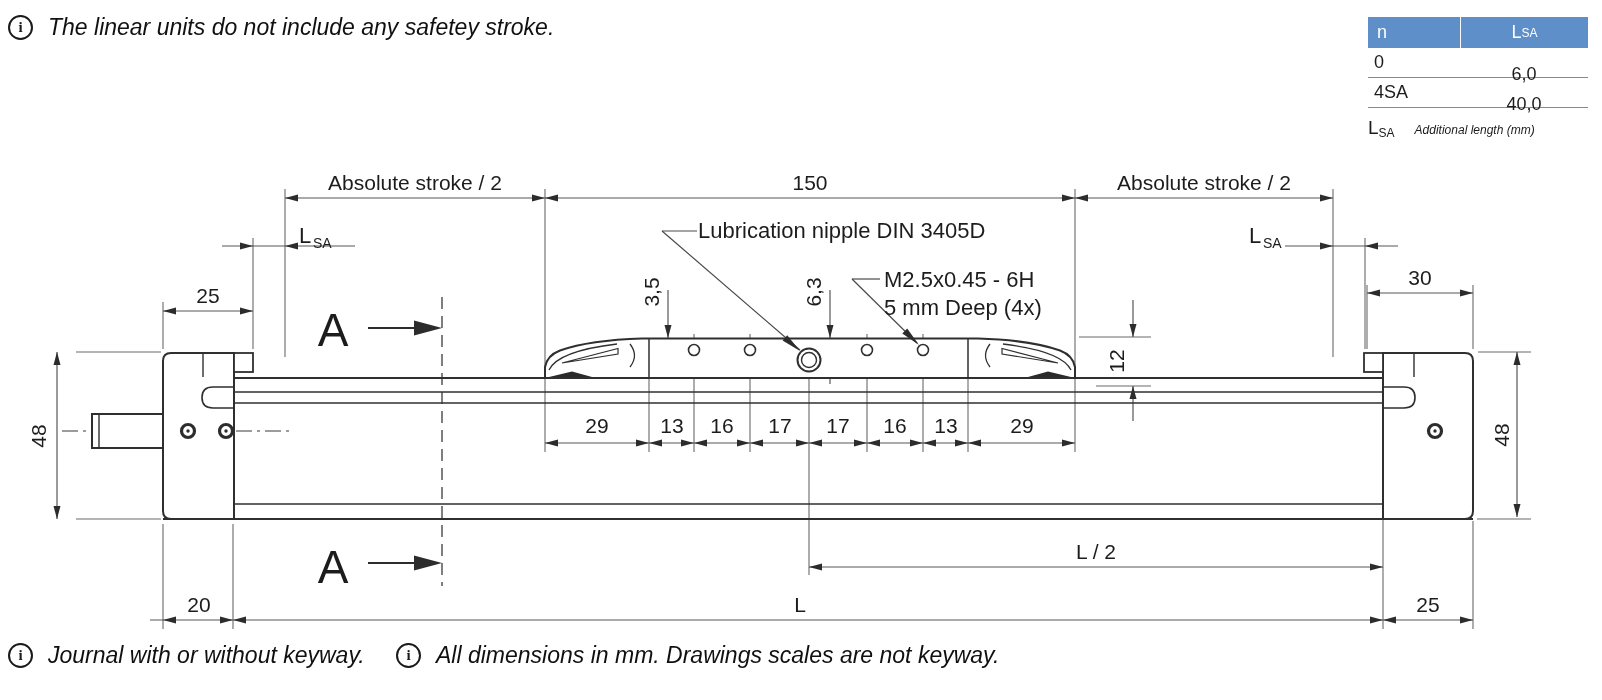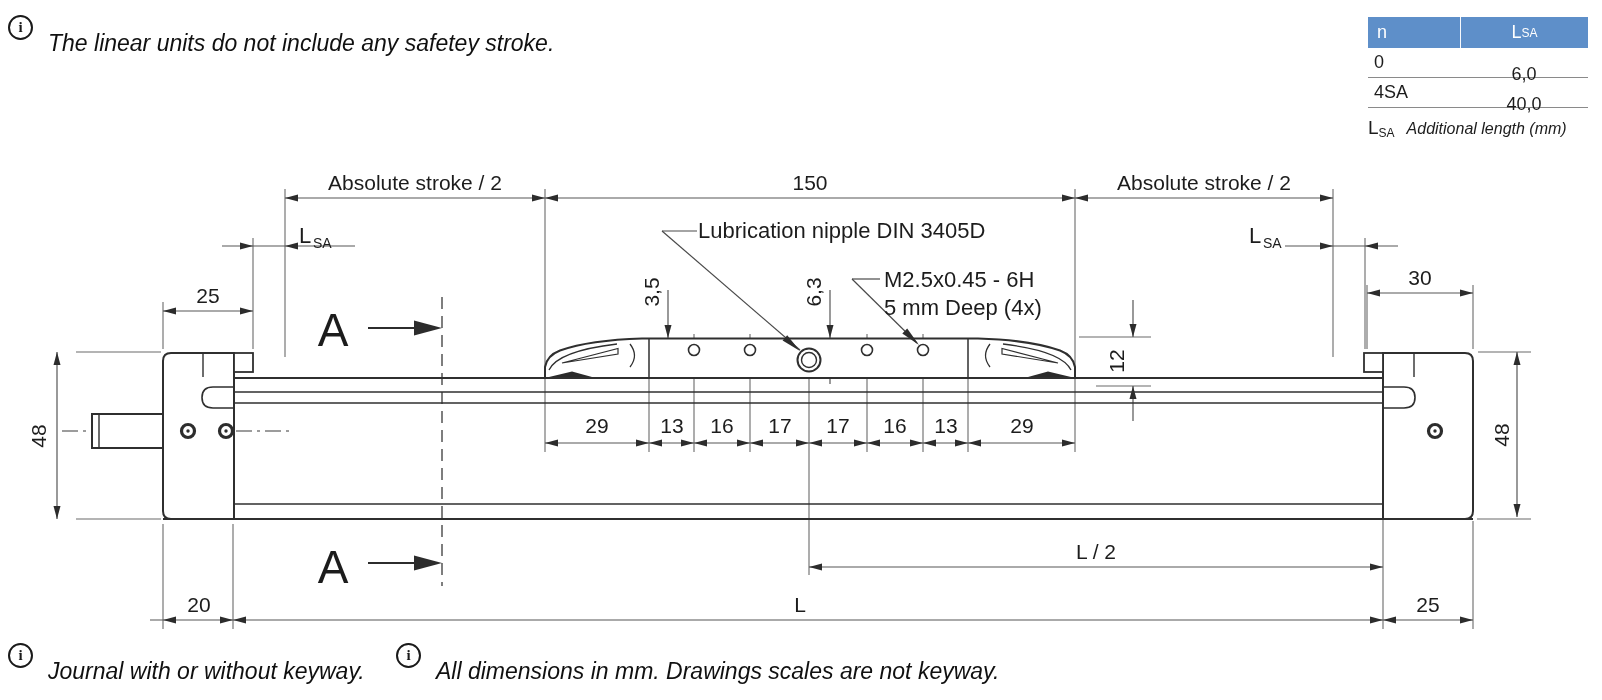--- a/index.html
+++ b/index.html
@@ -1,38 +1,38 @@
 <!DOCTYPE html>
 <html><head>
 <meta charset="utf-8">
 <style>
   html,body{margin:0;padding:0;background:#ffffff;}
   body{width:1602px;height:700px;position:relative;font-family:"Liberation Sans",sans-serif;overflow:hidden;}
   #drawing{position:absolute;left:0;top:0;}
   svg text{font-family:"Liberation Sans",sans-serif;fill:#1c1c1c;}
 
   .note{position:absolute;display:flex;gap:15px;color:#101010;}
-  .note .txt{font-style:italic;font-size:23px;line-height:31px;color:#101010;margin-top:16px;}
+  .note .txt{font-style:italic;font-size:23px;line-height:31px;color:#101010;}
   .info-icon{flex:0 0 auto;width:21px;height:21px;border:2px solid #1a1a1a;border-radius:50%;
     display:flex;align-items:center;justify-content:center;margin-top:3px;
     font-family:"Liberation Serif",serif;font-weight:bold;font-style:normal;font-size:15px;color:#1a1a1a;}
   #note-top{left:8px;top:12px;}
   #note-bottom-left{left:8px;top:640px;}
   #note-bottom-right{left:396px;top:640px;}
 
   #spec-table{position:absolute;left:1368px;top:17px;width:220px;font-size:18px;color:#1c1c1c;}
   #spec-table .thead{display:flex;height:31px;align-items:center;color:#ffffff;}
   #spec-table .thead .c1{width:92px;padding-left:9px;box-sizing:border-box;}
   #spec-table .thead .c2{flex:1;text-align:center;border-left:1.5px solid rgba(255,255,255,.95);height:100%;
     display:flex;align-items:center;justify-content:center;}
   #spec-table .trow{display:flex;height:29px;align-items:center;border-bottom:1.5px solid #8a8a8a;}
   #spec-table .trow .c1{width:92px;padding-left:6px;box-sizing:border-box;}
   #spec-table .trow .c2{flex:1;text-align:center;margin-top:24px;}
-  #spec-table .tfoot{display:flex;align-items:baseline;gap:12px;margin-top:9px;}
-  #spec-table .tfoot .desc{font-style:italic;font-size:16px;}
+  #spec-table .tfoot{display:flex;align-items:baseline;gap:20px;margin-top:9px;}
+  #spec-table .tfoot .desc{font-style:italic;font-size:12px;}
   sub.sa{font-size:12px;vertical-align:-3px;}
   .lsa-main{font-size:19px;}
 </style>
 </head>
 <body>
 
 <svg id="drawing" width="1602" height="700" viewBox="0 0 1602 700" xmlns="http://www.w3.org/2000/svg">
 
   <g stroke="#6a6a6a" stroke-width="1.1" fill="none">
     <line x1="285" y1="189" x2="285" y2="357"></line>

